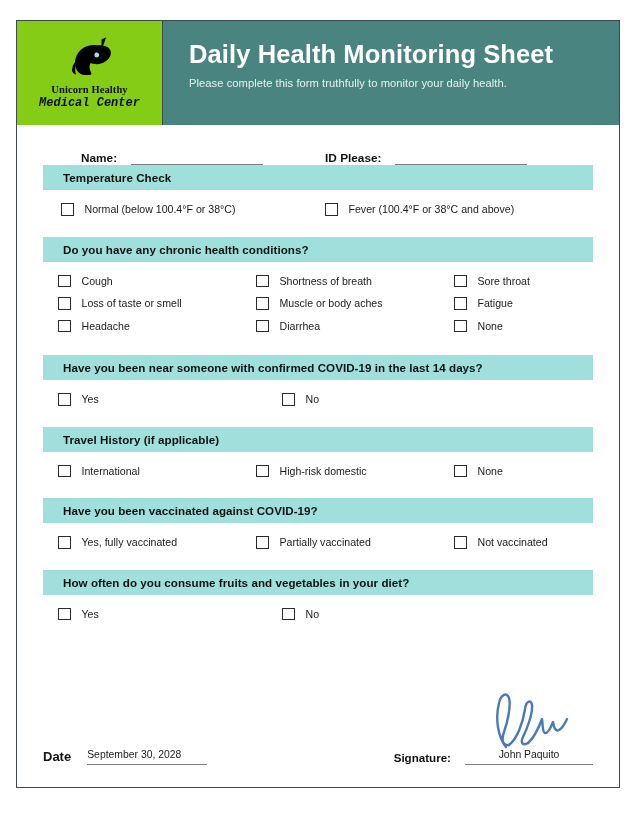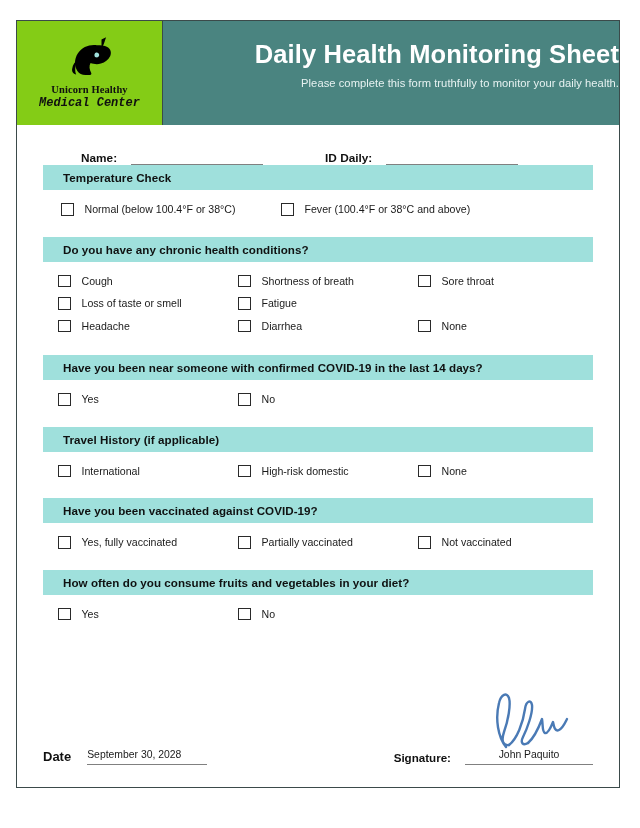--- a/index.html
+++ b/index.html
@@ -64,21 +64,20 @@
     font-size: 12px;
     color: #101010;
     text-align: center;
     line-height: 1.2;
   }
   .title-box {
     flex: 1;
     background: #4a8480;
     padding: 19px 0 0 26px;
     box-sizing: border-box;
-    text-align: right;
   }
   .title {
     color: #ffffff;
     font-size: 25.5px;
     font-weight: bold;
     letter-spacing: .1px;
     line-height: 1.1;
     margin: 0;
   }
   .subtitle {
@@ -123,20 +122,21 @@
     font-weight: bold;
     color: #0f1111;
     letter-spacing: .05px;
   }
   .options {
     padding: 13px 0 0 0;
   }
   .opt-row {
     display: flex;
     margin-bottom: 10px;
+    gap: 44px;
   }
   .opt-row:last-child { margin-bottom: 0; }
   .opt {
     display: flex;
     align-items: center;
     box-sizing: border-box;
   }
   
   .grid3 .opt { width: 180px; padding-left: 15px; }
   
@@ -238,21 +238,21 @@
     <div class="title-box">
       <div class="title">Daily Health Monitoring Sheet</div>
       <div class="subtitle">Please complete this form truthfully to monitor your daily health.</div>
     </div>
   </div>
 
   <div class="ident-row">
     <div class="ident-label">Name:</div>
     <div class="ident-line"></div>
     <div class="ident-gap"></div>
-    <div class="ident-label">ID Daily:</div>
+    <div class="ident-label">ID Please:</div>
     <div class="ident-line"></div>
   </div>
 
   <div id="sections-host">
       <div class="section">
         <div class="band">
           <div class="band-title">Temperature Check</div>
         </div>
         <div class="options grid2w">
           <div class="opt-row">
@@ -284,20 +284,24 @@
             </div>
             <div class="opt">
               <span class="cb"></span>
               <span class="opt-label">Sore throat</span>
             </div>
           </div>
           <div class="opt-row">
             <div class="opt">
               <span class="cb"></span>
               <span class="opt-label">Loss of taste or smell</span>
+            </div>
+            <div class="opt">
+              <span class="cb"></span>
+              <span class="opt-label">Muscle or body aches</span>
             </div>
             <div class="opt">
               <span class="cb"></span>
               <span class="opt-label">Fatigue</span>
             </div>
           </div>
           <div class="opt-row">
             <div class="opt">
               <span class="cb"></span>
               <span class="opt-label">Headache</span>

